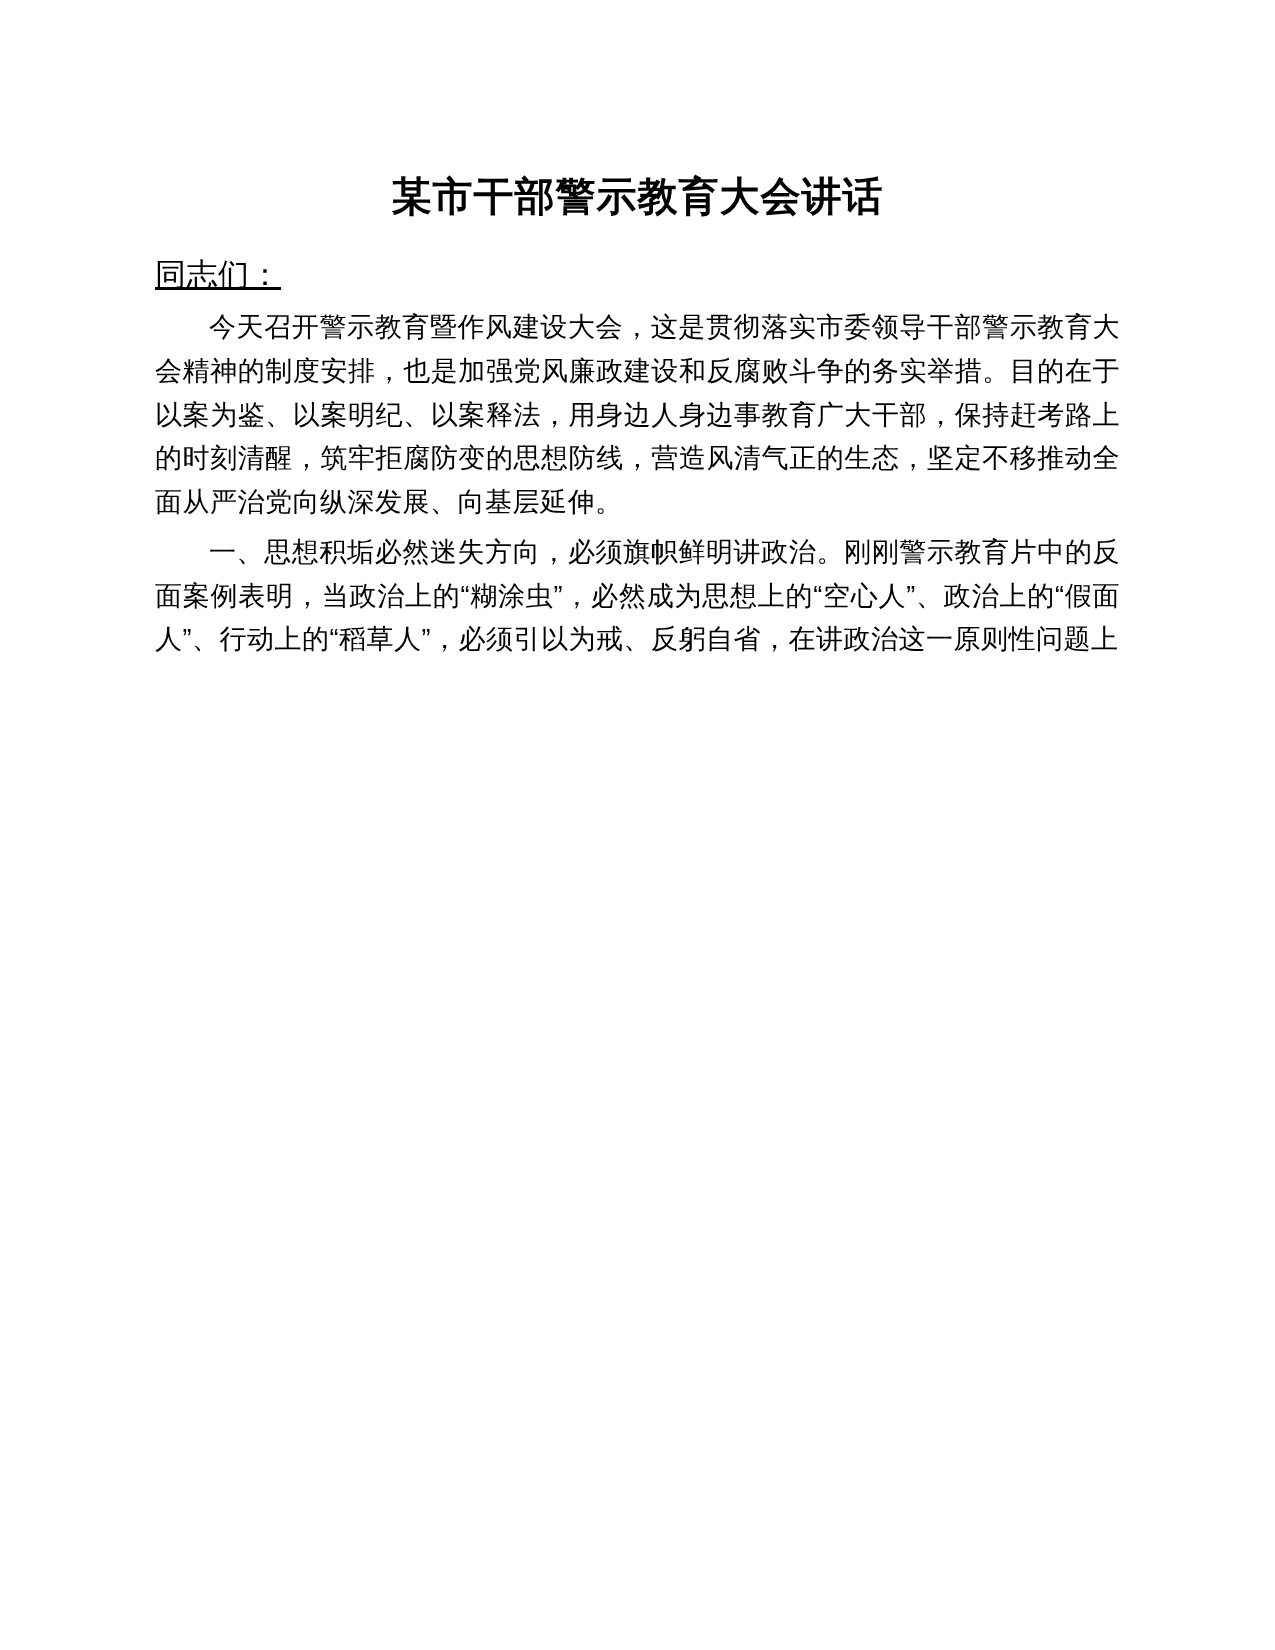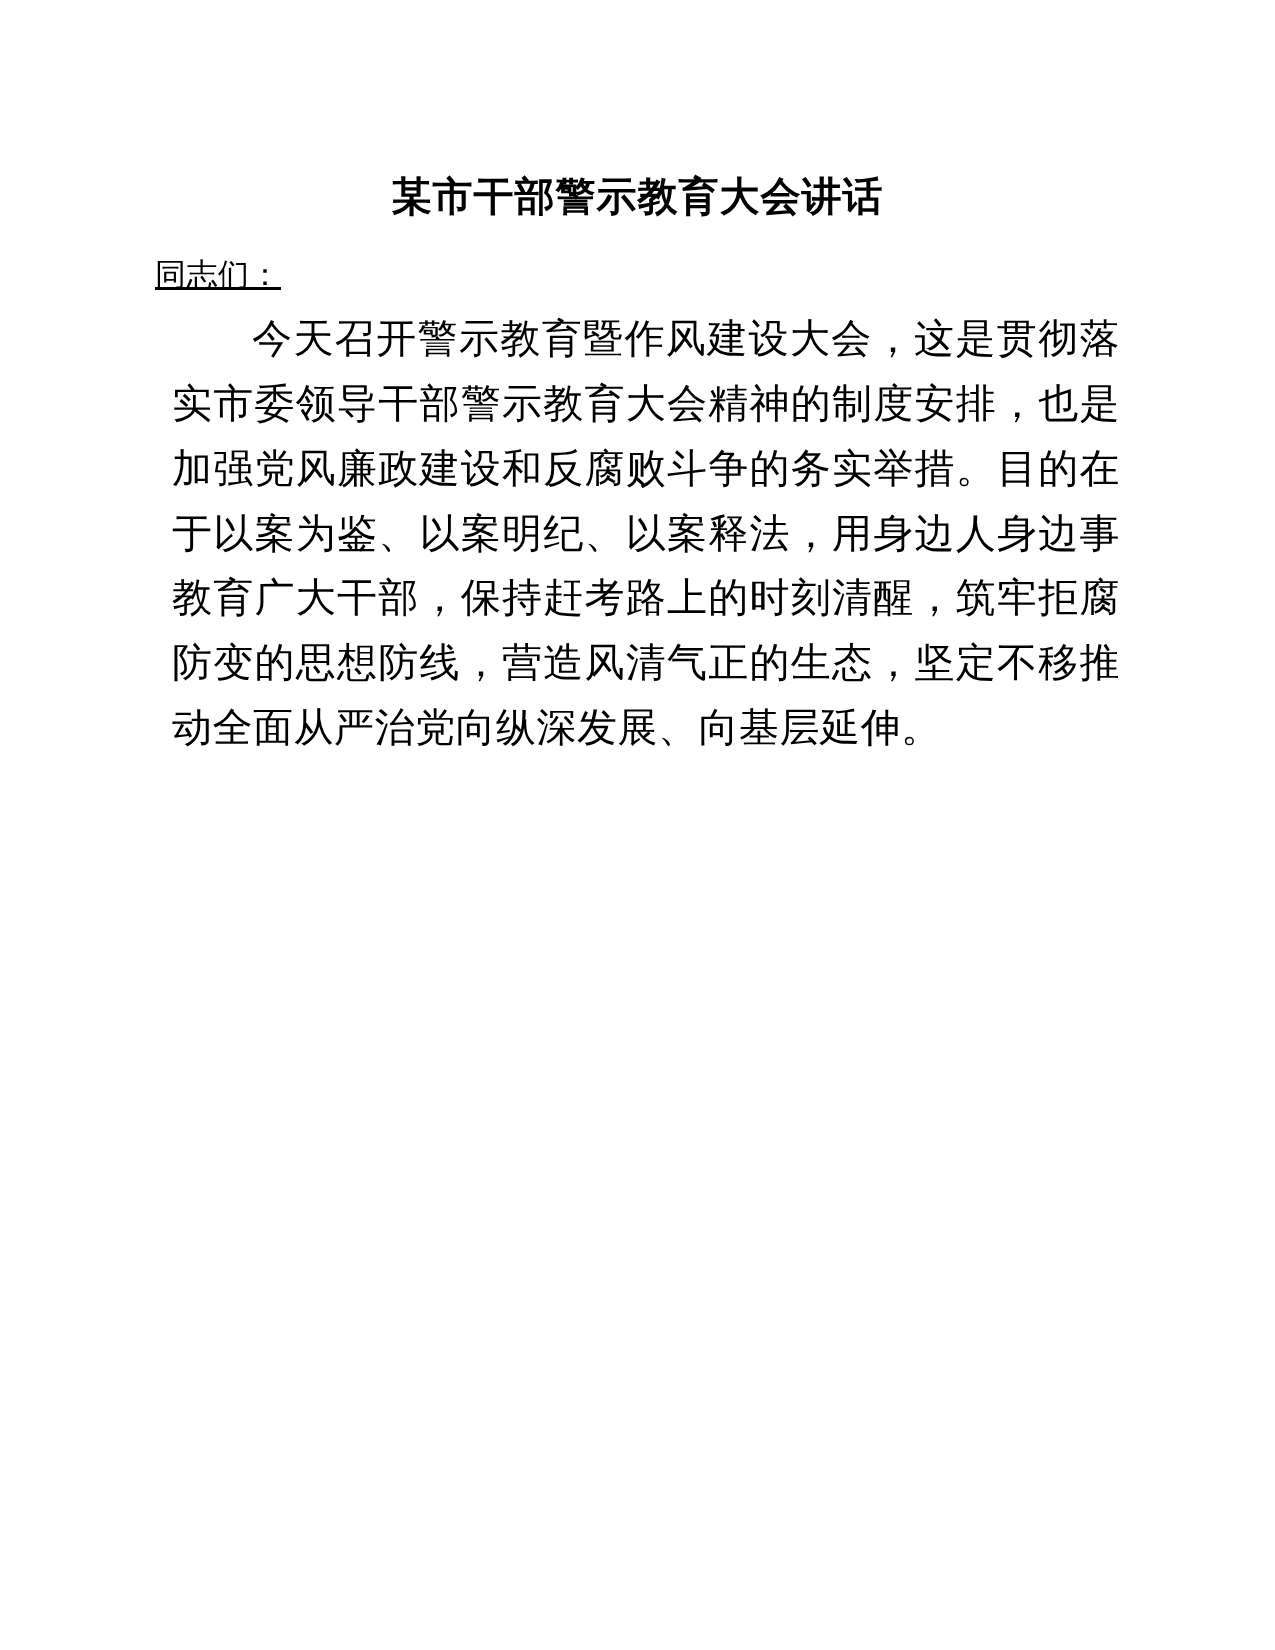--- a/index.html
+++ b/index.html
@@ -32,29 +32,30 @@
   }
   .salutation {
     font-size: 31px;
     line-height: 1.62;
     margin: 0 0 6px 0;
     text-indent: 0;
     letter-spacing: 0.5px;
     text-decoration: underline;
   }
   .para {
-    font-size: 40px;
+    font-size: 27px;
     line-height: 1.62;
-    margin: 0 0 6px 17px;
+    margin: 0 0 6px 0;
     text-indent: 2em;
     text-align: justify;
     text-justify: inter-ideograph;
     letter-spacing: 0.5px;
   }
 </style>
 </head>
 <body>
 
 <div class="page">
   <h1 class="doc-title">某市干部警示教育大会讲话</h1>
   <p class="salutation">同志们：</p>
   <p class="para">今天召开警示教育暨作风建设大会，这是贯彻落实市委领导干部警示教育大会精神的制度安排，也是加强党风廉政建设和反腐败斗争的务实举措。目的在于以案为鉴、以案明纪、以案释法，用身边人身边事教育广大干部，保持赶考路上的时刻清醒，筑牢拒腐防变的思想防线，营造风清气正的生态，坚定不移推动全面从严治党向纵深发展、向基层延伸。</p>
+  <p class="para">一、思想积垢必然迷失方向，必须旗帜鲜明讲政治。刚刚警示教育片中的反面案例表明，当政治上的“糊涂虫”，必然成为思想上的“空心人”、政治上的“假面人”、行动上的“稻草人”，必须引以为戒、反躬自省，在讲政治这一原则性问题上</p>
 </div>
 
 </body></html>

